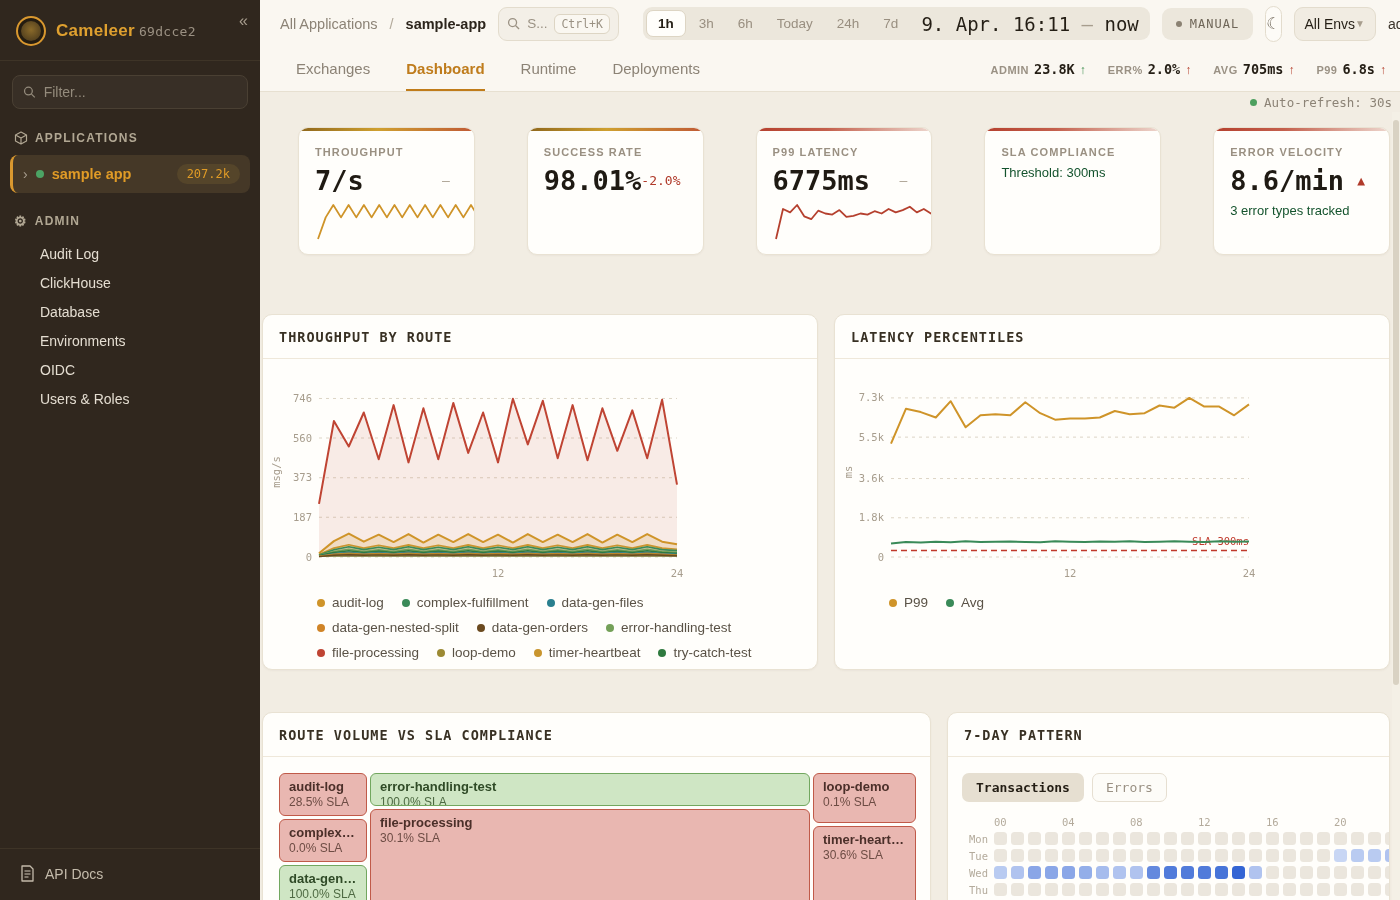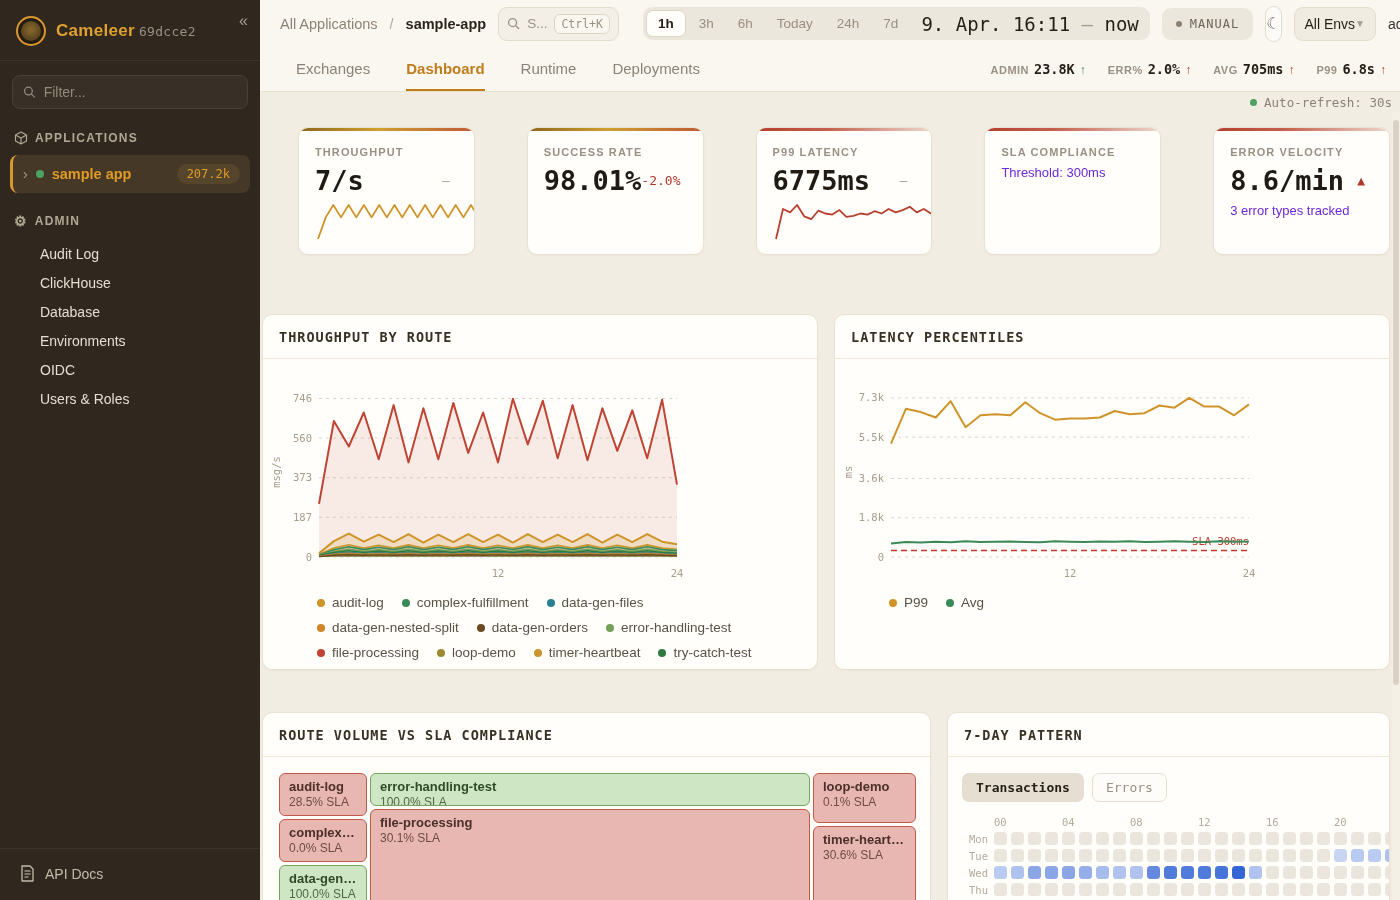--- a/index.html
+++ b/index.html
@@ -72,21 +72,21 @@
   .kpi-accent { position:absolute; top:0; left:0; right:0; height:3px; }
   .accent-gold { background:linear-gradient(90deg,#8f671c,#cfa030 45%,#c05a35 100%); }
   .accent-red { background:linear-gradient(90deg,#b5402e,#c4604d 40%,#edd6cd 100%); }
   .kpi-label { font-size:11px; letter-spacing:1.1px; color:#9a9082; font-weight:bold; margin-bottom:7px; }
   .kpi-valrow { display:flex; align-items:center; justify-content:space-between; }
   .kpi-value { font-family:"DejaVu Sans Mono", monospace; font-size:27px; font-weight:bold; color:#1f1a13; }
   .kpi-delta { font-family:"DejaVu Sans Mono", monospace; font-size:13px; }
   .delta-grey { color:#a79d8d; }
   .delta-red { color:#b03a2a; }
   .delta-breach { color:#b03224; font-weight:bold; font-size:12px; letter-spacing:1px; }
-  .kpi-sub { font-size:13px; color:#6d28d9; margin-top:7px; }
+  .kpi-sub { font-size:13px; color:#14532d; margin-top:7px; }
   .kpi-spark { margin-top:6px; display:block; }
 
   .charts-row { display:flex; gap:16px; margin-top:59px; }
   .chart-card { flex:1; height:356px; overflow:hidden; }
   .card-header { padding:13px 16px 12px 16px; border-bottom:1px solid #efe8da; }
   .card-title { font-family:"DejaVu Sans Mono", monospace; font-size:13.5px; font-weight:bold; letter-spacing:1px; color:#383023; }
   .chart-body { padding:14px 16px 0 6px; }
   .axis-text { font-family:"DejaVu Sans Mono", monospace; font-size:10.5px; fill:#a79d8d; }
   .legend { display:flex; flex-wrap:wrap; gap:10px 18px; margin:6px 0 0 48px; max-width:520px; }
   .legend-item { display:flex; align-items:center; gap:7px; font-size:13.5px; color:#5a5246; cursor:pointer; }

